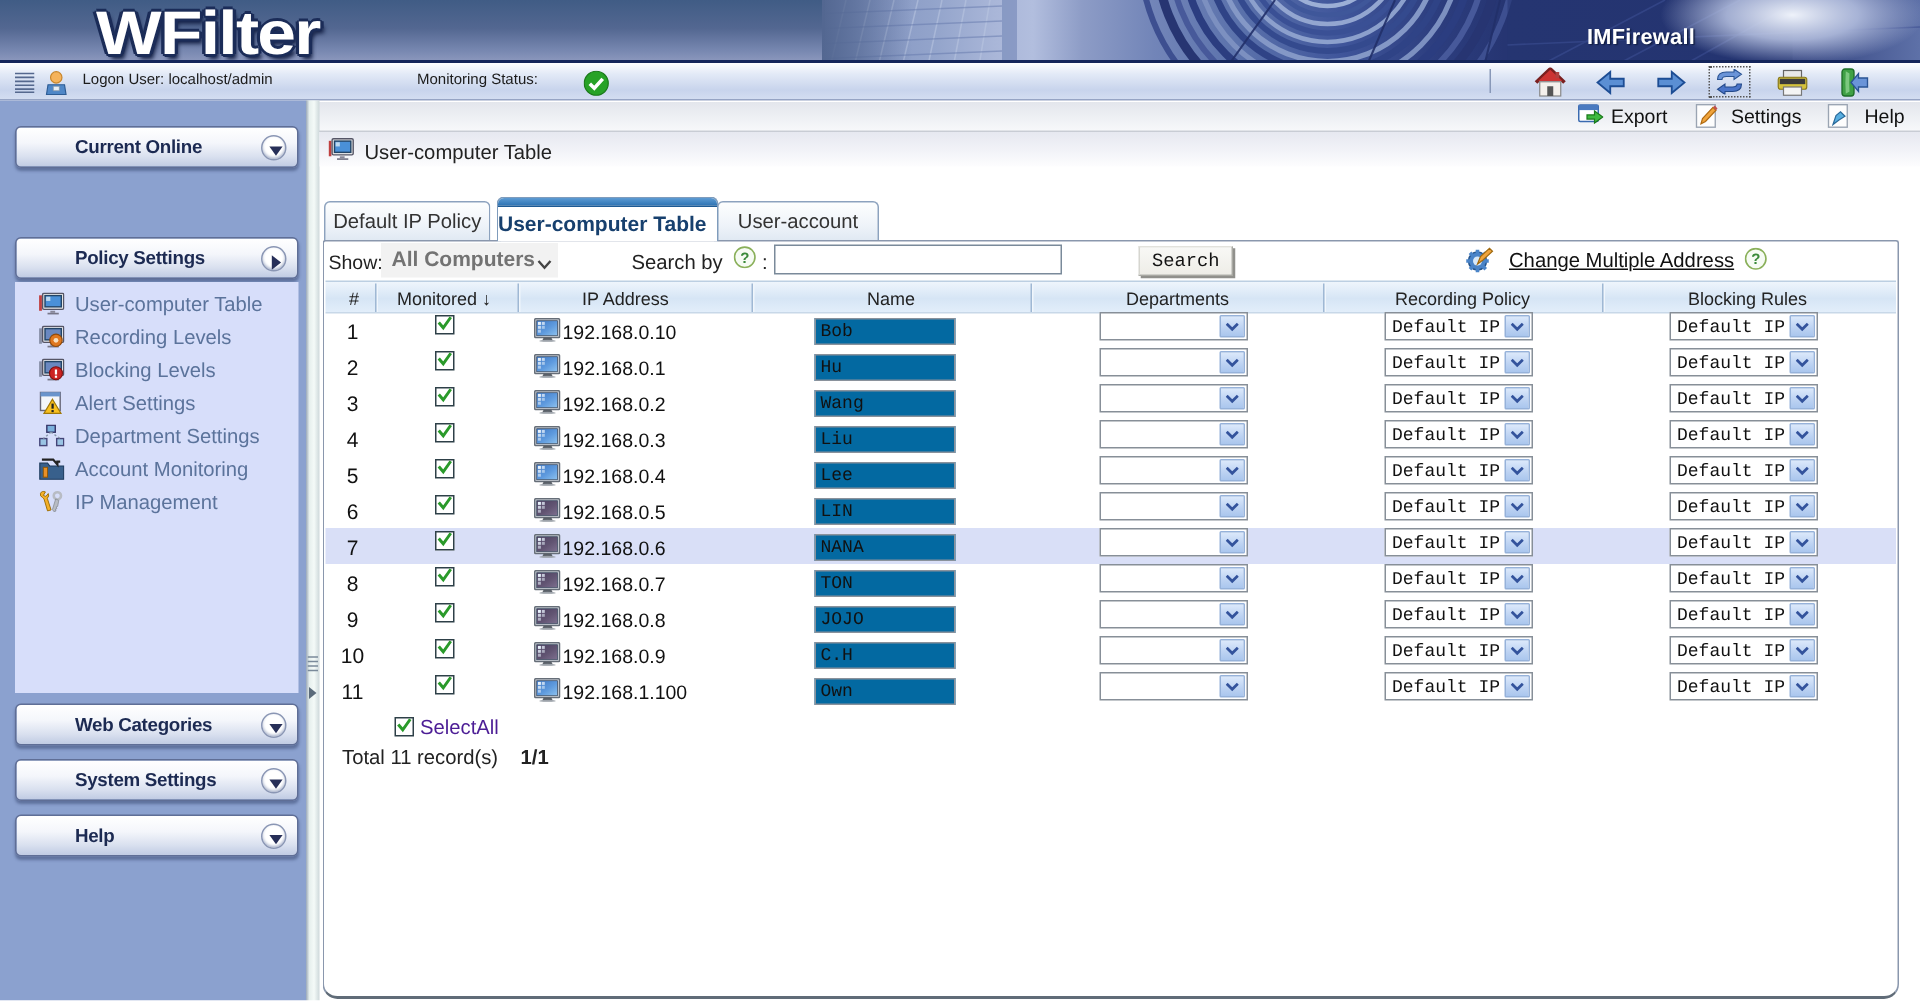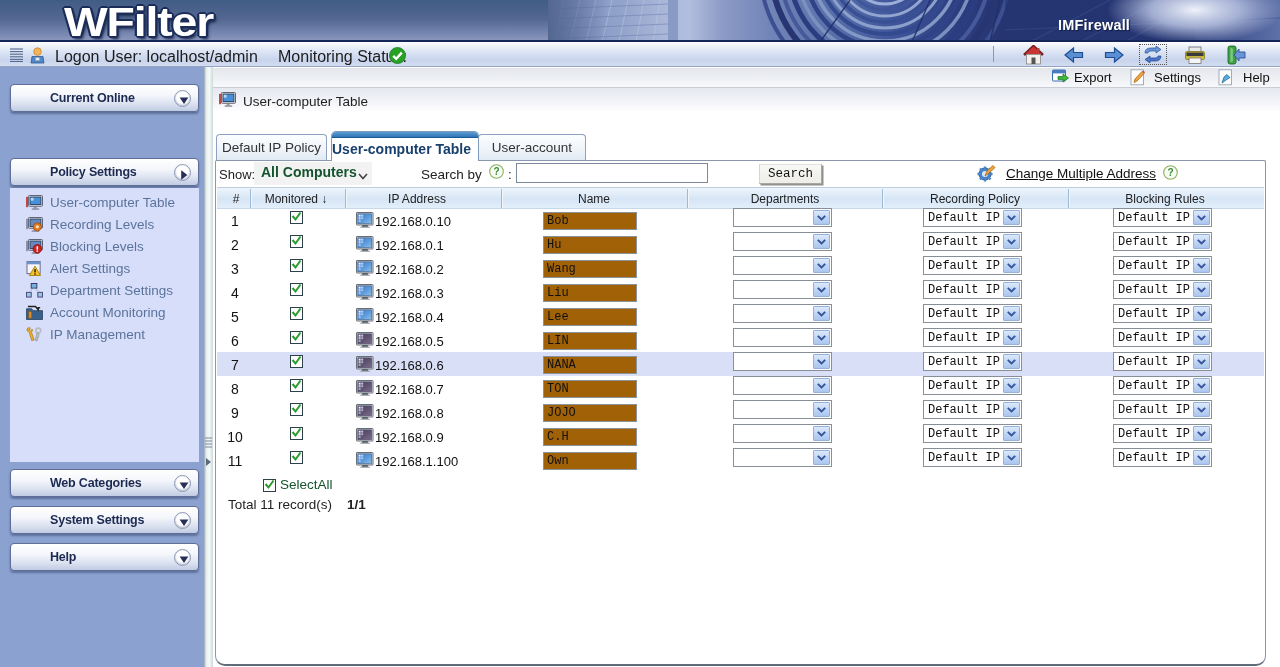--- a/index.html
+++ b/index.html
@@ -6,21 +6,21 @@
 #root{position:relative;width:1280px;height:667px}
 .abs{position:absolute}
 
 #hdr{left:0;top:0;width:1280px;height:42px;background:linear-gradient(180deg,#405c85 0%,#536791 45%,#7787b0 80%,#8f9abf 100%);overflow:hidden}
 #hdrline{left:0;top:40px;width:1280px;height:2px;background:#14255a}
 #logo{left:64px;top:-1px;font-size:41px;transform:scaleX(1.13);transform-origin:0 50%;font-weight:bold;color:#fff;letter-spacing:-1px;
  text-shadow:-2px 0 0 #1b2c58,2px 0 0 #1b2c58,0 -2px 0 #1b2c58,0 2px 0 #1b2c58,-1px -1px 0 #1b2c58,1px 1px 0 #1b2c58,-1px 1px 0 #1b2c58,1px -1px 0 #1b2c58,2px 3px 3px #101c40}
 #imf{left:1058px;top:17px;font-size:14.5px;font-weight:bold;color:#fff;letter-spacing:0.2px;text-shadow:1px 1px 1px #101c40}
 
 #tb1{left:0;top:42px;width:1280px;height:25px;background:linear-gradient(180deg,#fdfdfe 0%,#e3eaf7 30%,#c8d4ec 75%,#d3ddf1 100%);border-bottom:1px solid #96a4c4}
-.tb1txt{font-size:16px;color:#1c1c1c;top:48px}
+.tb1txt{font-size:10px;color:#1c1c1c;top:48px}
 
 #tb2{left:204px;top:68px;width:1076px;height:20px;background:linear-gradient(180deg,#e3e6ec 0%,#eef0f4 55%,#f7f8fa 100%);border-bottom:1px solid #c8ccd4}
 .tb2txt{font-size:13px;color:#111;top:70px}
 
 #side{left:0;top:67px;width:204px;height:600px;background:#8ba1cf}
 .sbtn{left:10px;width:189px;height:28px;border:1px solid #5f6e96;border-radius:4px;background:linear-gradient(180deg,#ffffff 0%,#f4f6fb 40%,#d9e0ef 75%,#c0cbe3 100%);box-shadow:0 2px 2px rgba(40,55,95,0.45);text-align:left;padding-left:39px;line-height:27px;font-size:12.5px;font-weight:bold;color:#1c2a52;letter-spacing:-0.2px}
 .sarr{position:absolute;right:7px;top:5px;width:17px;height:17px;border-radius:50%;background:#fff;border:1px solid #8a96b4;box-shadow:inset 0 -1px 2px #aab4cc}
 .sarr svg{position:absolute;left:3px;top:4px}
 #smenu{left:10px;top:121px;width:189px;height:274px;background:#d7defa}
 .mitem{left:26px;height:22px;font-size:13.5px;color:#5b739b;white-space:nowrap}
@@ -41,21 +41,21 @@
 #panel{left:215px;top:160px;width:1051px;height:506px;border:1px solid #8a97ad;border-bottom:2px solid #606c78;border-radius:2px 2px 10px 10px;background:#fff;overflow:hidden}
 #thead{left:1px;top:26px;width:1047px;height:22px;background:linear-gradient(180deg,#eef5fc 0%,#d6e5f5 55%,#e2eefa 100%);border-top:1px solid #bccfe2;border-bottom:1px solid #c8d8e8}
 .th{position:absolute;top:4px;font-size:12px;color:#222;text-align:center}
 .tsep{position:absolute;top:1px;width:1px;height:19px;background:#9fb8d4;box-shadow:1px 0 0 #f0f6fc}
 .row{position:absolute;left:1px;width:1047px;height:24px}
 .rowhl{background:#d9dff7}
 .rnum{position:absolute;left:3px;width:30px;top:5px;font-size:14px;color:#111;text-align:center}
 .rcheck{position:absolute;left:73px;top:2px}
 .ricon{position:absolute;left:139px;top:4px}
 .rip{position:absolute;left:158px;top:6px;font-size:13px;color:#111}
-.rname{position:absolute;left:326px;top:4px;width:94px;height:18px;border:1px solid #8a929c;background:#a16207;font-family:"Liberation Mono",monospace;font-size:12px;color:#111;line-height:16px;padding-left:3px}
+.rname{position:absolute;left:326px;top:4px;width:94px;height:18px;border:1px solid #8a929c;background:#0369a1;font-family:"Liberation Mono",monospace;font-size:12px;color:#111;line-height:16px;padding-left:3px}
 .sel{position:absolute;top:0px;height:19px;border:1px solid #878f98;background:#fff;display:inline-block}
 .seltxt{position:absolute;left:4px;top:2px;font-family:"Liberation Mono",monospace;font-size:12px;color:#111}
 .selbtn{position:absolute;right:1px;top:1px;width:17px;height:15px;background:linear-gradient(180deg,#dce9fb 0%,#bcd2f2 60%,#aac6ee 100%);border:1px solid #96b2da;border-radius:1px}
 .selbtn svg{position:absolute;left:3px;top:4px}
 .cb{display:inline-block;width:13px;height:13px;background:#fff;border:1.5px solid #2e4048;box-sizing:border-box;position:relative}
 .cb svg{position:absolute;left:-1px;top:-2px}
 
 #pfoot{left:0px;top:460px;width:1049px;height:43px;background:linear-gradient(180deg,#d4d9e2 0%,#dde1e9 100%);border-top:1px solid #9aa2ae}
 #savebtn{left:902px;top:10px;width:110px;height:21px;background:linear-gradient(180deg,#fcfcfa 0%,#f2f1ec 60%,#e4e3dc 100%);border:1px solid #9a9a94;border-top-color:#e8e8e2;border-left-color:#dadad4;box-shadow:1.5px 1.5px 0 #8a8a86;font-family:"Liberation Mono",monospace;font-size:13px;color:#111;text-align:center;line-height:19px}
 </style></head>
@@ -315,21 +315,21 @@
 <div id="titletxt" class="abs">User-computer Table</div>
 <div class="abs tab" style="left:216px;width:111px">Default IP Policy</div>
 <div class="abs tab" style="left:478px;width:108px">User-account Table</div>
 <div id="tabactive" class="abs">
       <div class="cap"></div>
       <div class="lbl">User-computer Table</div>
     </div>
 <div id="panel" class="abs">
 <div class="abs" style="left:3px;top:6px;font-size:13px;color:#222">Show:</div>
 <div class="abs" style="left:38px;top:1px;width:118px;height:23px;background:#f2f2f2"></div>
-<div class="abs" style="left:45px;top:3px;font-size:14px;font-weight:bold;color:#14532d">All Computers</div>
+<div class="abs" style="left:45px;top:3px;font-size:14px;font-weight:bold;color:#737373">All Computers</div>
 <svg class="abs" style="left:142px;top:12px" width="10" height="7" viewBox="0 0 10 7">
         <path d="M1 1 L5 5.5 L9 1" fill="none" stroke="#444" stroke-width="1.6"></path>
       </svg>
 <div class="abs" style="left:205px;top:6px;font-size:13.5px;color:#222">Search by</div>
 <svg class="abs" style="left:273px;top:3px" width="15" height="15" viewBox="0 0 15 15">
 <circle cx="7.5" cy="7.5" r="6.8" fill="#f6fbf4" stroke="#8ab05a" stroke-width="1.1"></circle>
 <text x="7.5" y="11" font-size="10" font-weight="bold" fill="#3a8a3a" text-anchor="middle" font-family="Liberation Sans">?</text>
 </svg>
 <div class="abs" style="left:292px;top:6px;font-size:13.5px;color:#222">:</div>
 <div class="abs" style="left:300px;top:2px;width:192px;height:20px;border:1px solid #7a8a9a;background:#fff"></div>
@@ -922,15 +922,15 @@
           <span class="selbtn">
             <svg width="9" height="6" viewBox="0 0 9 6">
               <path d="M0.8 0.8 L4.5 4.5 L8.2 0.8" fill="none" stroke="#33539c" stroke-width="1.8"></path>
             </svg>
           </span>
         </span>
 </div>
 <div class="abs" style="left:47px;top:317px"><span class="cb"><svg width="13" height="13" viewBox="0 0 13 13">
             <path d="M2.5 6 L5.5 9.5 L10.5 2.5" fill="none" stroke="#2a9a2a" stroke-width="2"></path>
           </svg></span></div>
-<div class="abs" style="left:64px;top:316px;font-size:13.5px;color:#14532d">SelectAll</div>
+<div class="abs" style="left:64px;top:316px;font-size:13.5px;color:#4c1d95">SelectAll</div>
 <div class="abs" style="left:12px;top:336px;font-size:13.5px;color:#222">Total 11 record(s)&nbsp;&nbsp;&nbsp;&nbsp;<b>1/1</b></div>
 </div>
 </div>
 </body></html>

